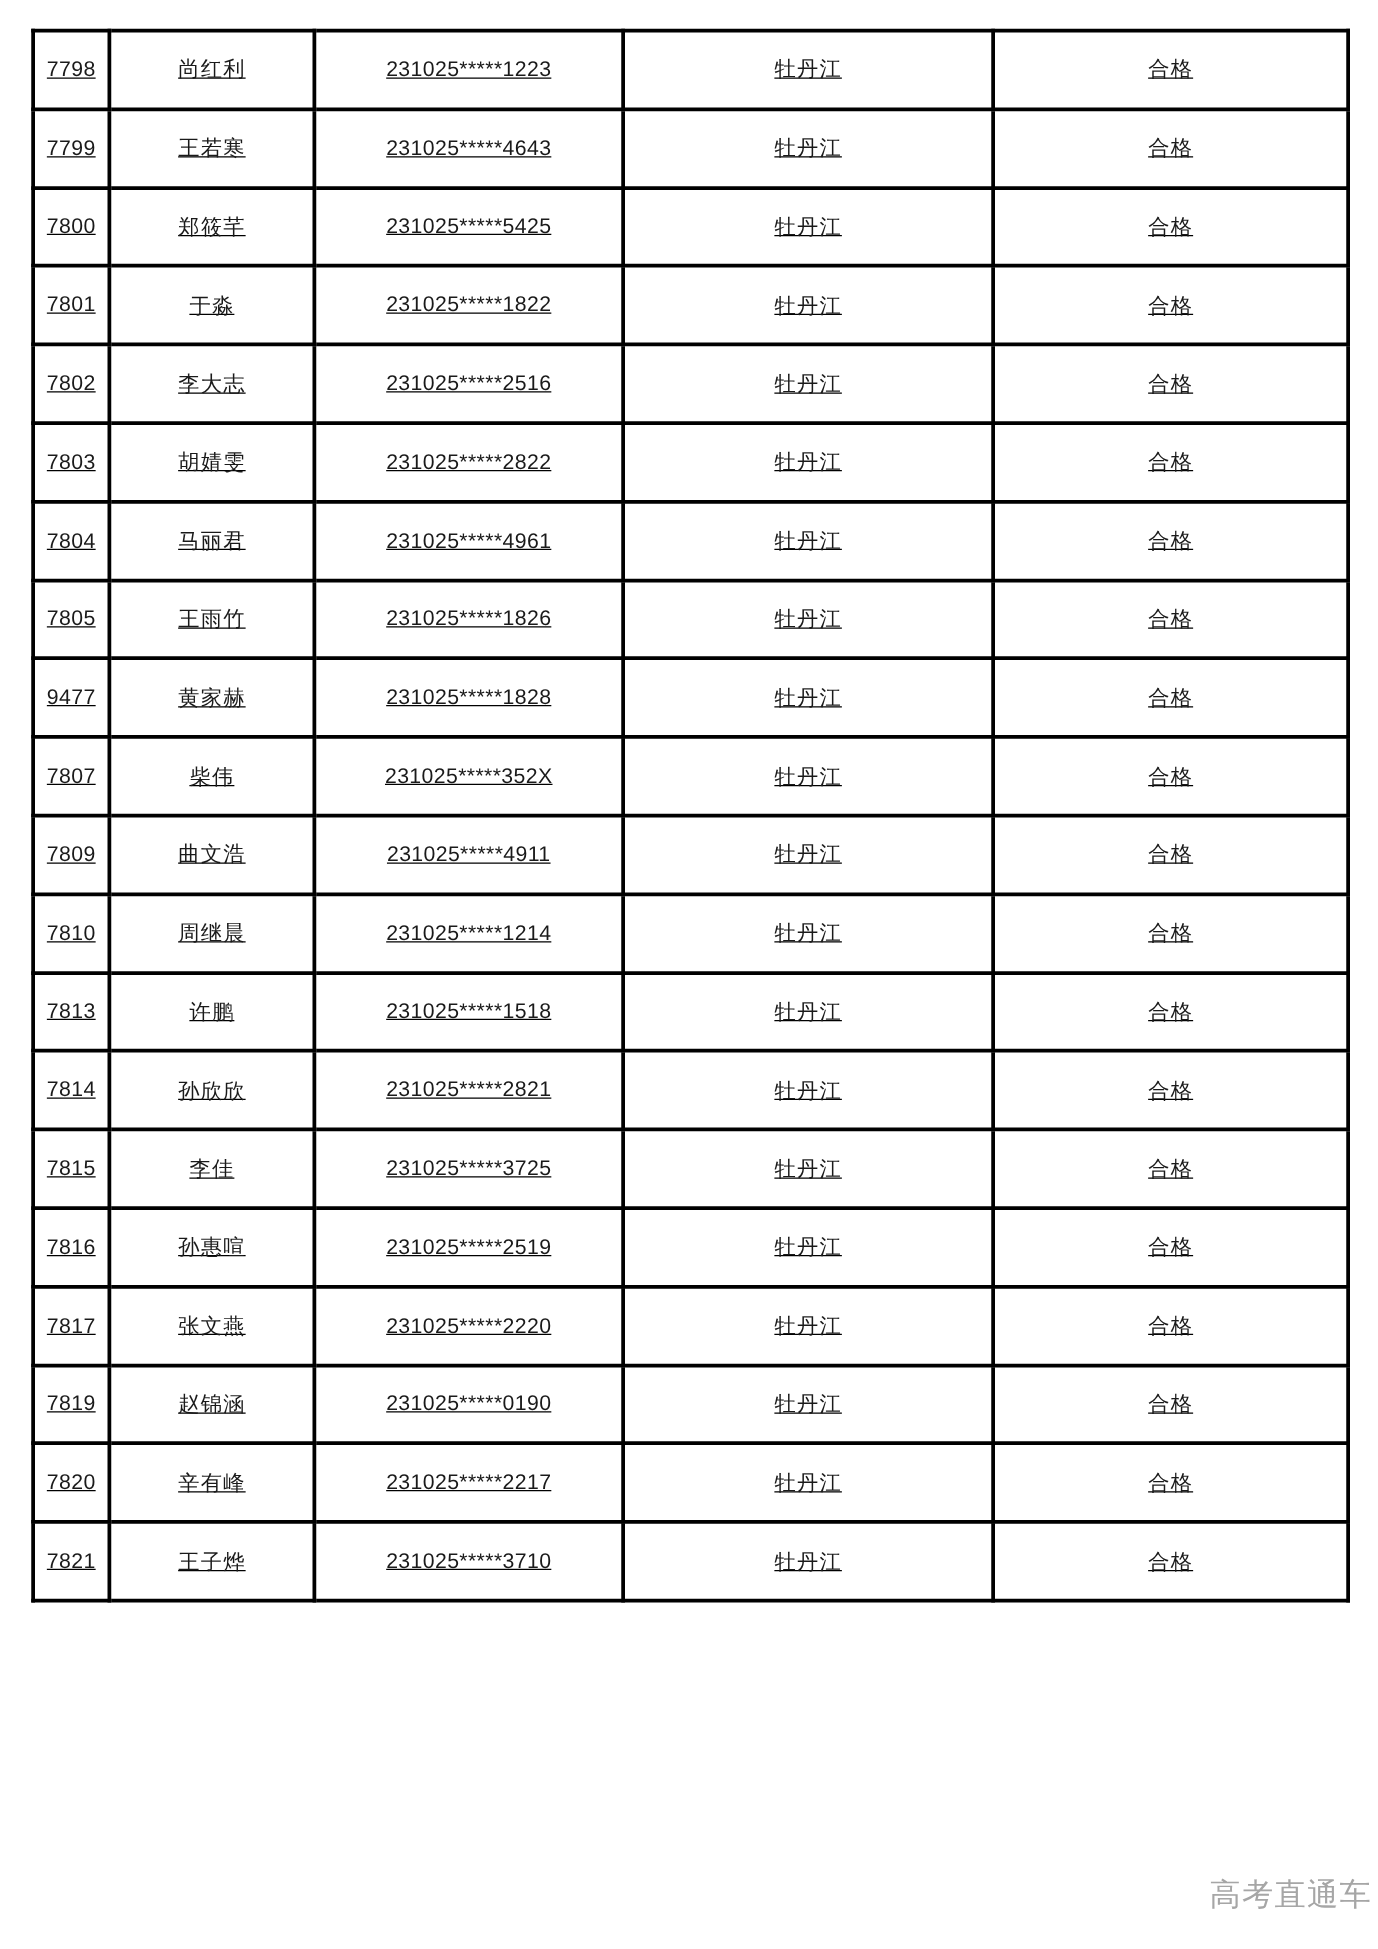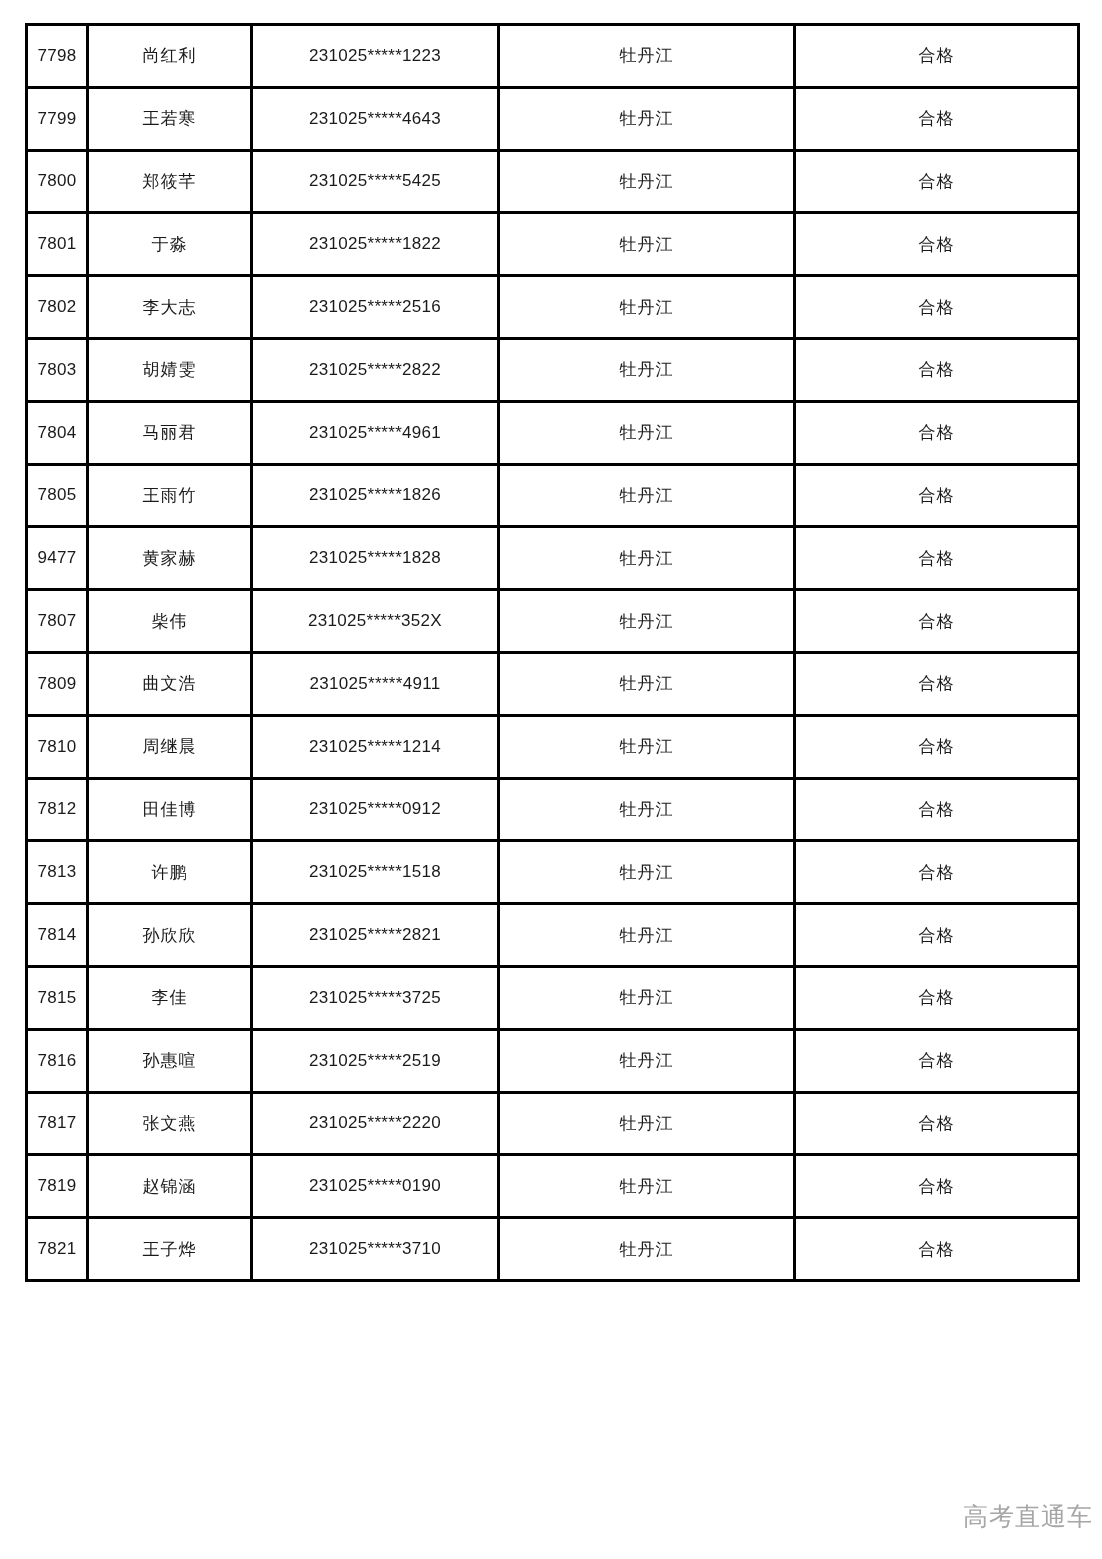--- a/index.html
+++ b/index.html
@@ -20,20 +20,21 @@
     background: #ffffff;
   }
   table.results {
     position: absolute;
     left: 25px;
     top: 23px;
     width: 1052px;
     table-layout: fixed;
     border-collapse: collapse;
     border: 3px solid #15803d;
+    text-decoration: underline;
   }
   table.results td {
     border: 3px solid #000000;
     text-align: center;
     vertical-align: middle;
     padding: 0;
     color: #1a1a1a;
     overflow: hidden;
     white-space: nowrap;
   }
@@ -54,21 +55,21 @@
     position: absolute;
     left: 963px;
     top: 1502px;
     width: 139px;
     height: 30px;
     line-height: 30px;
     font-family: "Liberation Serif", "DejaVu Serif", serif;
     font-size: 25px;
     letter-spacing: 1px;
     color: #a6a6a6;
-    text-align: left;
+    text-align: center;
     z-index: 5;
     white-space: nowrap;
   }
 </style>
 </head>
 <body>
 
 <div class="page">
 
   <table class="results">
@@ -158,27 +159,20 @@
     <td class="c-result">合格</td>
   </tr>
         <tr>
     <td class="c-no">7810</td>
     <td class="c-name">周继晨</td>
     <td class="c-id">231025*****1214</td>
     <td class="c-city">牡丹江</td>
     <td class="c-result">合格</td>
   </tr>
         <tr>
-    <td class="c-no">7812</td>
-    <td class="c-name">田佳博</td>
-    <td class="c-id">231025*****0912</td>
-    <td class="c-city">牡丹江</td>
-    <td class="c-result">合格</td>
-  </tr>
-        <tr>
     <td class="c-no">7813</td>
     <td class="c-name">许鹏</td>
     <td class="c-id">231025*****1518</td>
     <td class="c-city">牡丹江</td>
     <td class="c-result">合格</td>
   </tr>
         <tr>
     <td class="c-no">7814</td>
     <td class="c-name">孙欣欣</td>
     <td class="c-id">231025*****2821</td>
@@ -207,20 +201,27 @@
     <td class="c-result">合格</td>
   </tr>
         <tr>
     <td class="c-no">7819</td>
     <td class="c-name">赵锦涵</td>
     <td class="c-id">231025*****0190</td>
     <td class="c-city">牡丹江</td>
     <td class="c-result">合格</td>
   </tr>
         <tr>
+    <td class="c-no">7820</td>
+    <td class="c-name">辛有峰</td>
+    <td class="c-id">231025*****2217</td>
+    <td class="c-city">牡丹江</td>
+    <td class="c-result">合格</td>
+  </tr>
+        <tr>
     <td class="c-no">7821</td>
     <td class="c-name">王子烨</td>
     <td class="c-id">231025*****3710</td>
     <td class="c-city">牡丹江</td>
     <td class="c-result">合格</td>
   </tr>
       </tbody>
   </table>
 
   <div class="watermark">高考直通车</div>

